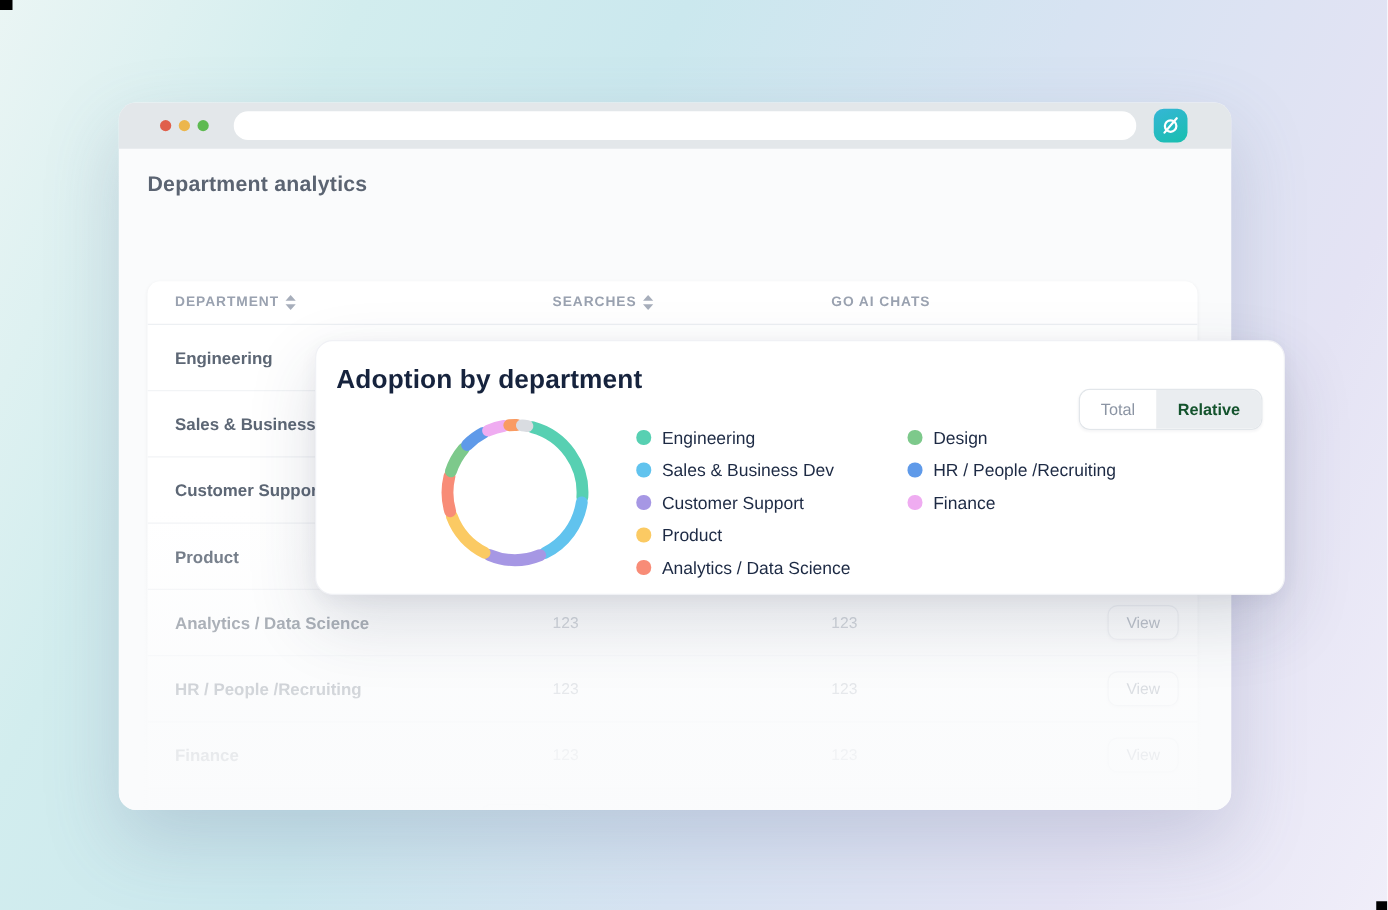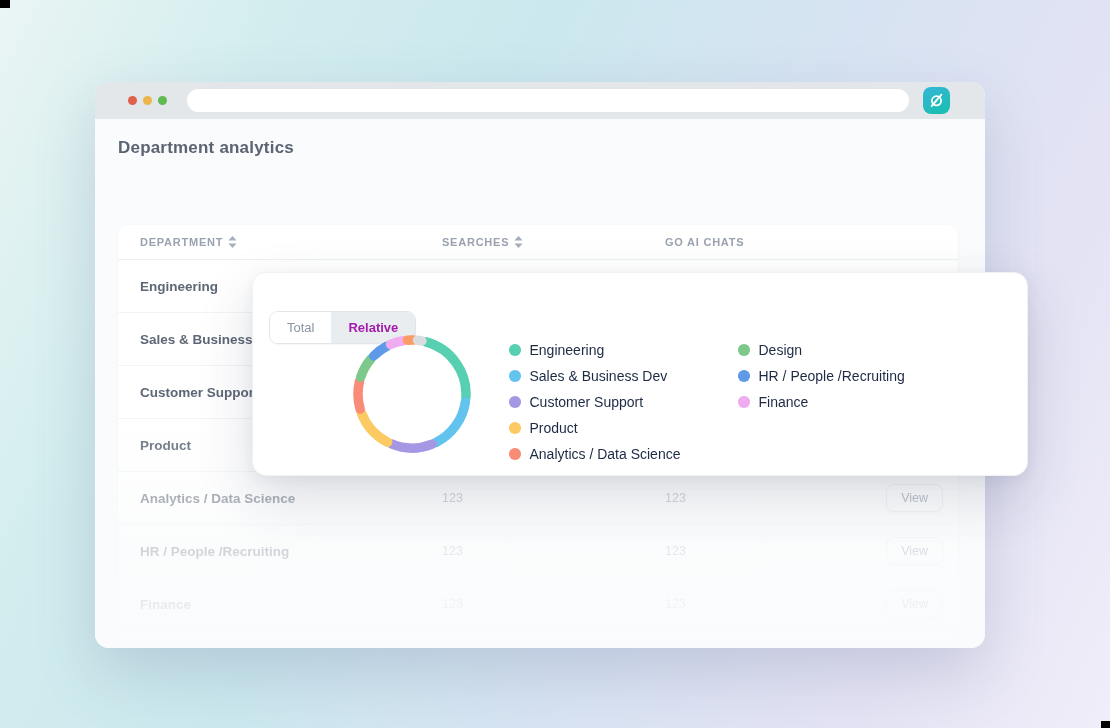--- a/index.html
+++ b/index.html
@@ -77,26 +77,26 @@
     background:#fff; border-radius:14px; border:1px solid #f0f1f5;
     box-shadow:0 22px 55px rgba(45,55,90,.16), 0 4px 14px rgba(45,55,90,.06);
   }
   .card-header { display:flex; justify-content:space-between; align-items:flex-start; padding:19px 17px 0 16px; }
   .card-title { font-size:21px; font-weight:700; color:#16233d; letter-spacing:.1px; }
   .toggle {
     display:flex; border:1px solid #e2e6ea; border-radius:9px; overflow:hidden;
     box-shadow:0 1px 2px rgba(16,24,40,.04); margin-top:19px;
   }
   .toggle-opt { font-size:13px; padding:8px 17px; cursor:pointer; background:#fff; color:#8b94a3; }
-  .toggle-opt.selected { background:#eaedf0; color:#a21caf; font-weight:700; }
+  .toggle-opt.selected { background:#eaedf0; color:#14532d; font-weight:700; }
 
   .donut-wrap { position:absolute; left:99px; top:61px; width:120px; height:120px; }
 
   .legend { position:absolute; top:64px; display:flex; flex-direction:column; }
-  .legend.col1 { left:256px; } .legend.col2 { left:485px; }
+  .legend.col1 { left:256px; } .legend.col2 { left:473px; }
   .legend-item { display:flex; align-items:center; gap:9px; height:26px; }
   .legend-dot { width:11.5px; height:11.5px; border-radius:50%; flex:0 0 auto; }
   .legend-label { font-size:14px; font-weight:500; color:#1d2a44; white-space:nowrap; }
 </style>
 </head>
 <body>
 
 <div class="stage">
   <div class="corner-artifact tl"></div>
   <div class="corner-artifact br"></div>
@@ -211,20 +211,21 @@
             </div>
           </div>
       </div>
 
       <div class="fade-overlay"></div>
     </div>
   </div>
 
   <div class="adoption-card">
     <div class="card-header">
+      <div class="card-title">Adoption by department</div>
       <div class="toggle">
         <span class="toggle-opt">Total</span>
         <span class="toggle-opt selected">Relative</span>
       </div>
     </div>
     <div class="donut-wrap">
       <svg id="donut-svg" width="120" height="120" viewBox="0 0 120 120">
           <path d="M 73.98 7.84 A 54 54 0 0 1 113.87 63.77" fill="none" stroke="#57d0b2" stroke-width="9.5" stroke-linecap="round"></path>
           <path d="M 113.42 67.89 A 54 54 0 0 1 83.93 108.41" fill="none" stroke="#61c3ee" stroke-width="9.5" stroke-linecap="round"></path>
           <path d="M 80.14 110.10 A 54 54 0 0 1 39.47 109.95" fill="none" stroke="#a697e4" stroke-width="9.5" stroke-linecap="round"></path>

